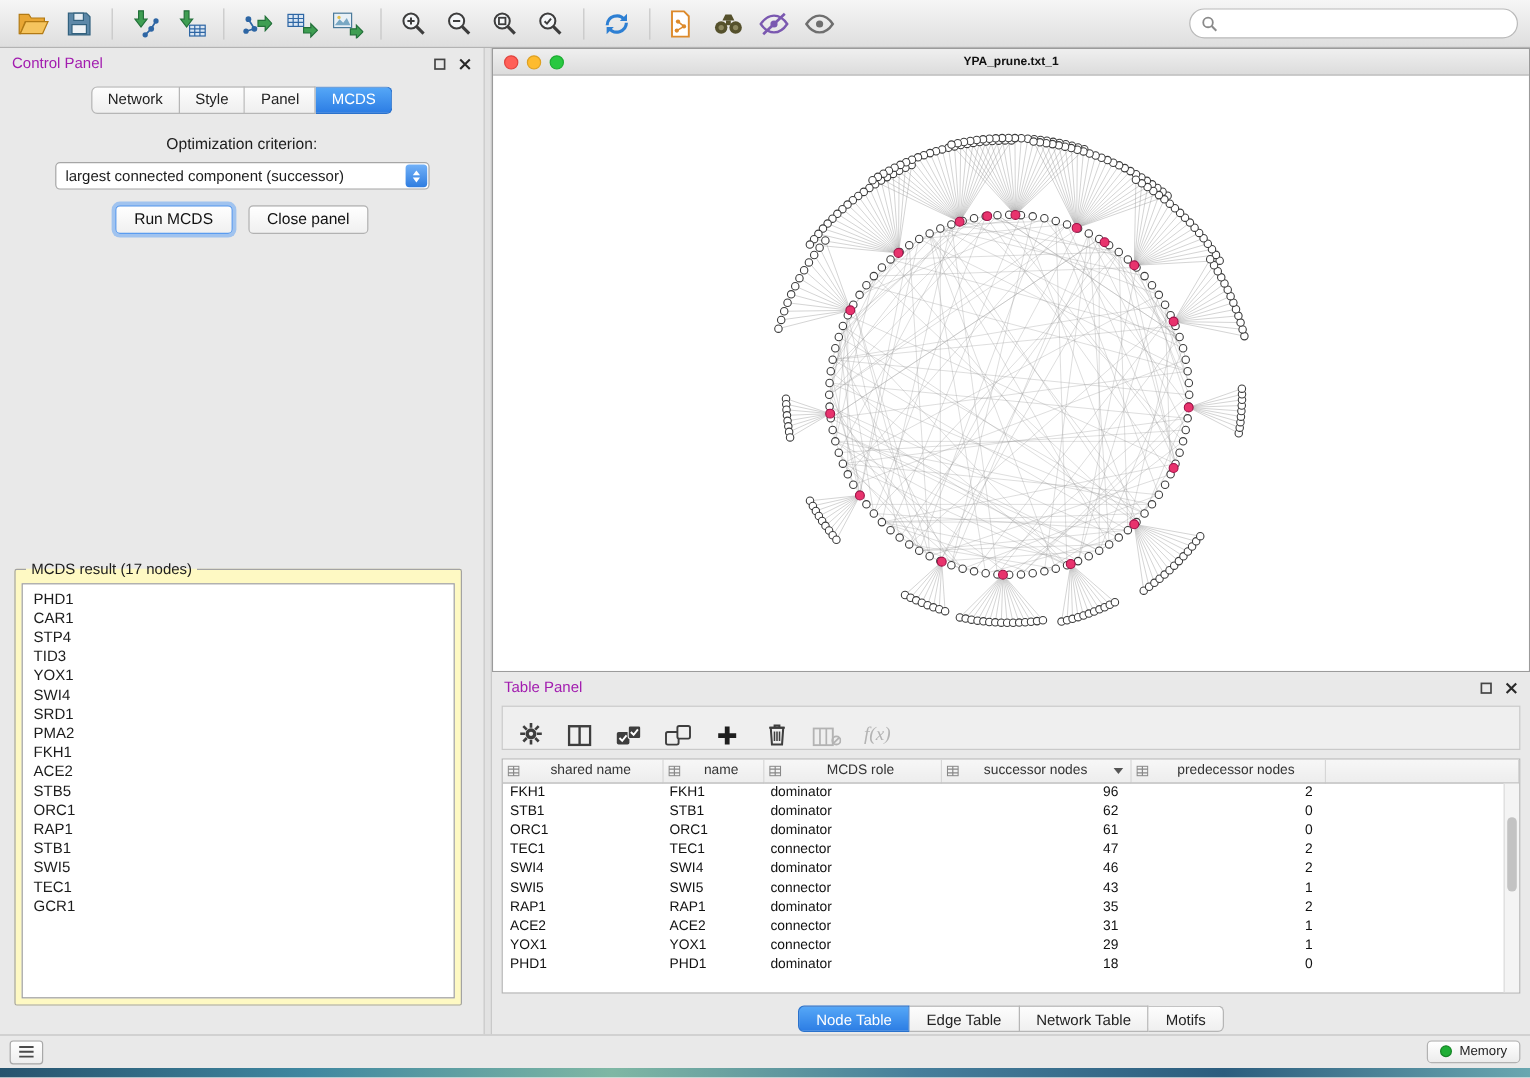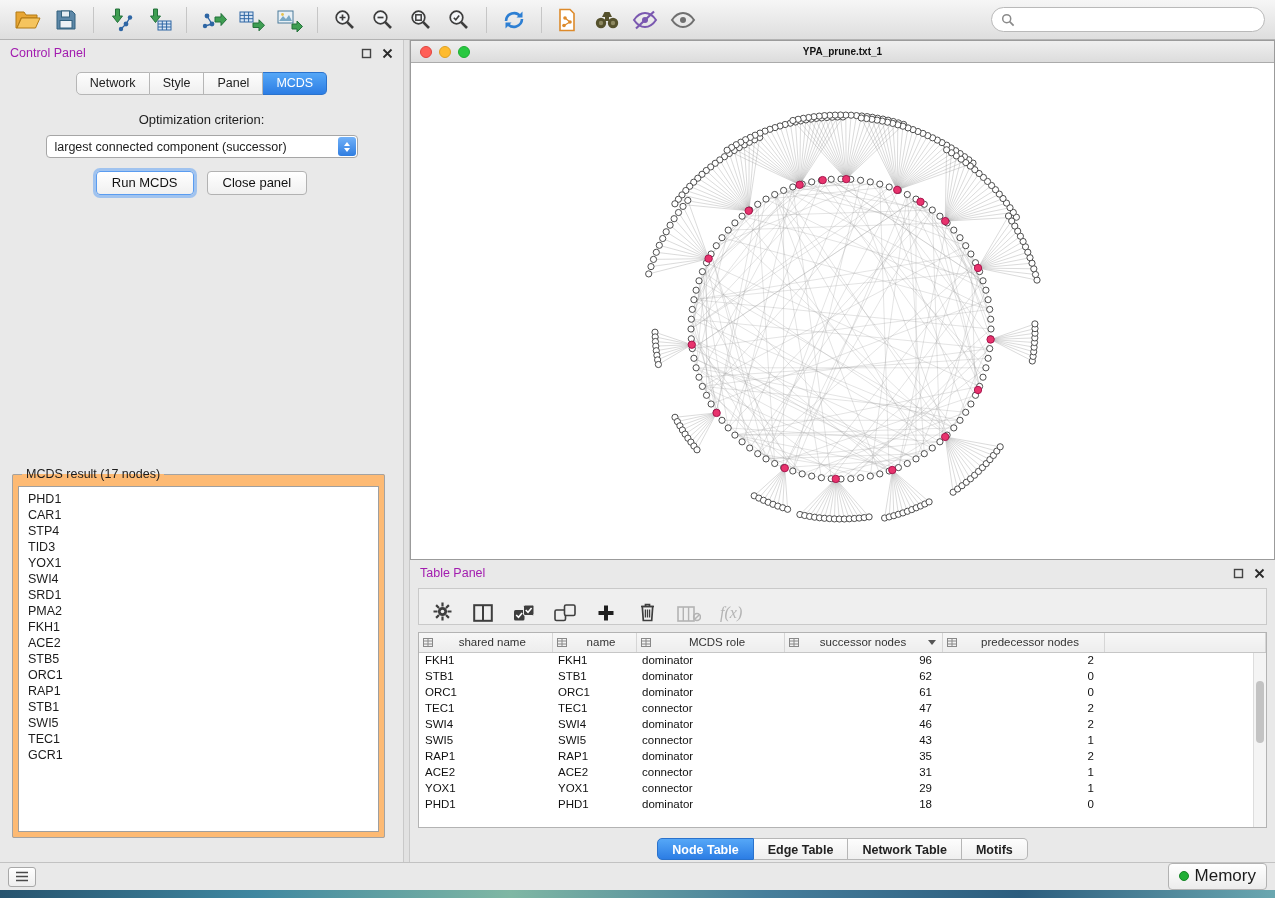--- a/index.html
+++ b/index.html
@@ -38,21 +38,21 @@
     background:linear-gradient(#72b1f8,#2f7de0); display:flex; flex-direction:column; align-items:center; justify-content:center; gap:2px; }
   .tri-up { width:0;height:0;border-left:3.5px solid transparent;border-right:3.5px solid transparent;border-bottom:4px solid #fff; }
   .tri-dn { width:0;height:0;border-left:3.5px solid transparent;border-right:3.5px solid transparent;border-top:4px solid #fff; }
 
   .btn-row { display:flex; justify-content:center; gap:13px; margin-top:13px; }
   .btn { font-size:13px; font-family:inherit; padding:3px 15px 4px; background:linear-gradient(#ffffff,#f0f0f0);
     border:1px solid #b2b2b2; border-radius:4px; color:#111; }
   .btn.focus { border-color:#5a9cf0; box-shadow:0 0 0 3px rgba(101,164,244,.55); }
 
   .mcds-fieldset { position:absolute; left:12px; top:427px; width:373px; height:371px;
-    border:1px solid #a3a3a3; border-radius:2px; padding:5px; background:#fdba74; }
+    border:1px solid #a3a3a3; border-radius:2px; padding:5px; background:#fef9c3; }
   .mcds-fieldset legend { font-size:12.5px; padding:0 4px; margin-left:4px; }
   .mcds-list { width:100%; height:100%; background:#fff; border:1px solid #9f9f9f; overflow:hidden; padding:4px 0 0 9px; }
   .mcds-item { font-size:12.5px; line-height:16px; }
 
   
   .v-split { position:absolute; left:403px; top:40px; width:7px; height:822px; background:#e2e2e2;
     border-left:1px solid #c9c9c9; border-right:1px solid #c9c9c9; }
 
   
   .network-window { position:absolute; left:410px; top:40px; width:865px; height:520px;
@@ -81,32 +81,32 @@
   .th-inner { display:flex; align-items:center; gap:4px; }
   .th-inner .lbl { flex:1; text-align:center; white-space:nowrap; overflow:hidden; }
   .sort-dn { width:0;height:0;border-left:4px solid transparent;border-right:4px solid transparent;border-top:5px solid #555; margin-right:2px; }
   .node-table td { font-size:11.5px; height:16px; padding:0 6px; white-space:nowrap; overflow:hidden; color:#111; }
   .node-table td.num { text-align:right; padding-right:10px; }
   .vscroll { position:absolute; right:0; top:20px; bottom:0; width:13px; background:#f4f4f4; border-left:1px solid #ddd; }
   .vthumb { position:absolute; left:2px; right:2px; top:28px; height:62px; background:#c3c3c3; border-radius:5px; }
 
   .bottom-tabs { display:flex; justify-content:center; margin-top:6px; }
   .btab { font-size:12.5px; padding:4px 14px 2px; background:linear-gradient(#fdfdfd,#efefef);
-    border:1px solid #b6b6b6; border-left:none; color:#222;font-weight:bold; }
+    border:1px solid #b6b6b6; border-left:none; color:#222; }
   .btab:first-child { border-left:1px solid #b6b6b6; border-radius:5px 0 0 5px; }
   .btab:last-child { border-radius:0 5px 5px 0; }
   .btab.active { background:linear-gradient(#55a7f7,#2c7de4); border-color:#2a72cc; color:#fff; }
 
   
   .statusbar { position:absolute; left:0; right:0; top:862px; height:28px; background:#e9e9e9;
     border-top:1px solid #c2c2c2; display:flex; align-items:center; padding:0 8px; }
   .panel-toggle { width:28px; height:20px; border:1px solid #a8a8a8; border-radius:3px; background:linear-gradient(#fff,#eee);
     display:flex; align-items:center; justify-content:center; }
   .memory-btn { margin-left:auto; display:flex; align-items:center; gap:6px; border:1px solid #b2b2b2; border-radius:4px;
-    background:linear-gradient(#fff,#ececec); padding:2px 10px 3px; font-size:17px; }
+    background:linear-gradient(#fff,#ececec); padding:2px 10px 3px; font-size:11px; }
   .mem-dot { width:10px; height:10px; border-radius:50%; background:#1fae35; border:1px solid #168526; }
 
   .wallpaper { position:absolute; left:0; right:0; top:890px; height:8px;
     background:linear-gradient(90deg,#27536e,#3f87a0,#7fb7a4,#467e9b,#2c5d7e,#6aa7b0); }
 </style>
 </head>
 <body>
 
 <div class="toolbar">
   <div class="tbtn">

